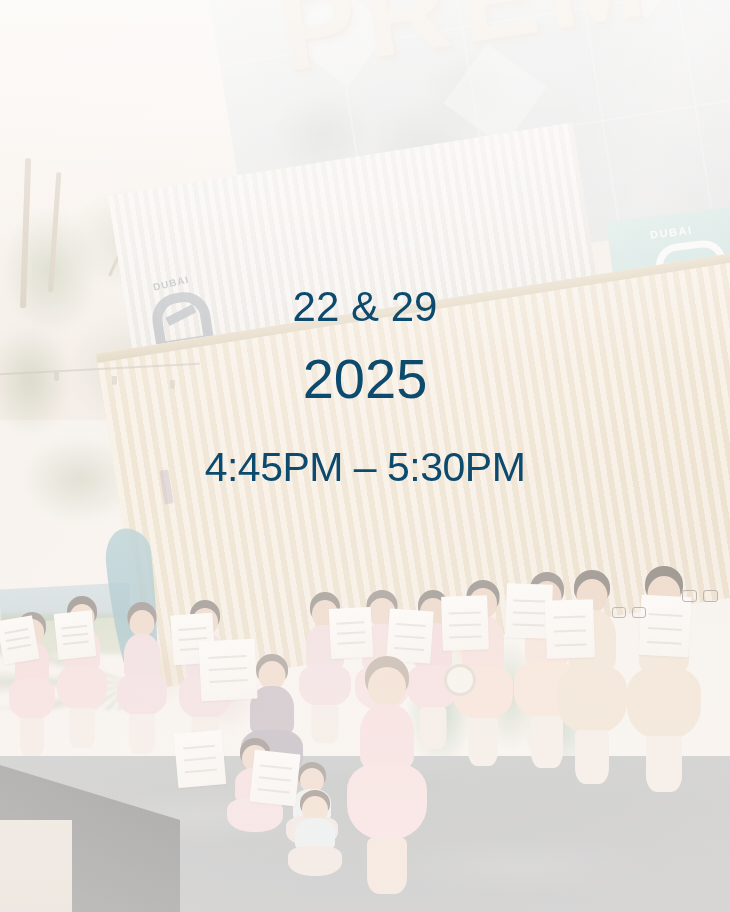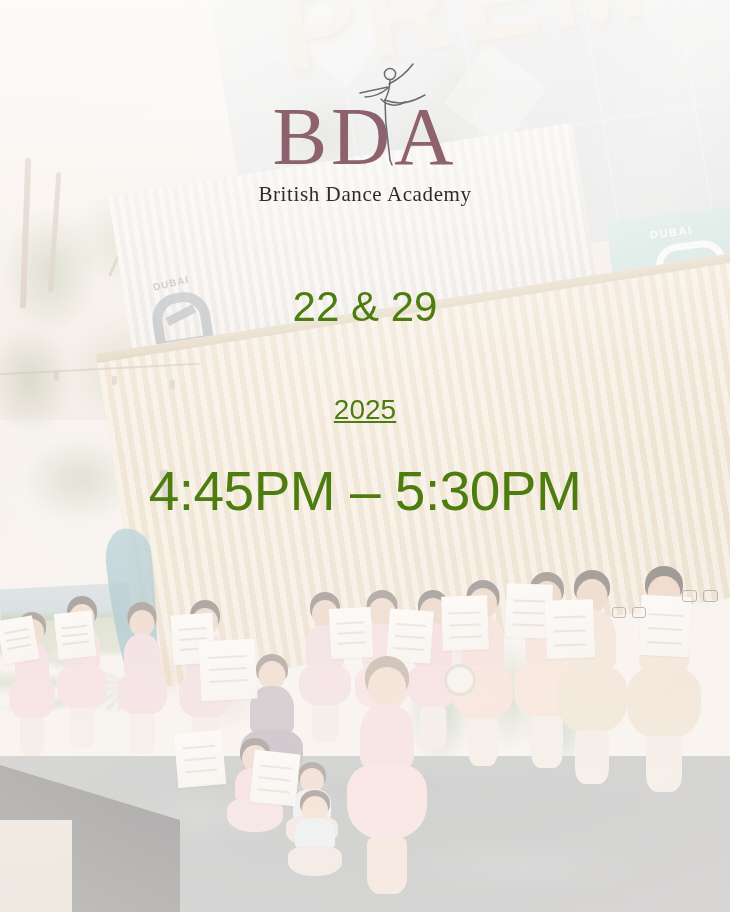--- a/index.html
+++ b/index.html
@@ -338,27 +338,27 @@
     margin-top:4px;
     font-family:"Liberation Serif", serif;
     font-size:21px; letter-spacing:.6px;
     color:#2f2a2c;
   }
 
   .info{ position:absolute; left:0; right:0; top:286px; text-align:center; }
   .line{
     font-family:"Liberation Sans", sans-serif;
     font-weight:400;
-    color:#4d7c0f;
+    color:#0c4a6e;
     letter-spacing:0px;
   }
   .l-dates{ font-size:42px; line-height:1; }
   .l-month{ font-size:45px; line-height:1; margin-top:48px; letter-spacing:1px; }
-  .l-year { font-size:28px; line-height:1; margin-top:68px;text-decoration:underline; }
-  .l-time { font-size:55px; line-height:1; margin-top:40px; letter-spacing:-.5px; }
+  .l-year { font-size:56px; line-height:1; margin-top:23px; }
+  .l-time { font-size:41px; line-height:1; margin-top:40px; letter-spacing:-.5px; }
 </style>
 </head>
 <body>
 
 <div class="poster">
 
   <div class="photo">
 
     <div class="sky"></div>
 
@@ -630,50 +630,20 @@
       </div>
     </div>
 
     <div class="wash"></div>
     <div class="wash2"></div>
     <div class="bloom"></div>
   </div>
 
   <div class="overlay">
 
-    <div class="logo">
-      <div class="logo-letters">
-        <span>BDA</span>
-        <svg class="ballerina" viewBox="0 0 72 104">
-          <g fill="none" stroke="#6d6a70" stroke-width="1.5" stroke-linecap="round" stroke-linejoin="round">
-
-            <circle cx="33" cy="12" r="5.6"></circle>
-
-            <path d="M33 18 C33 26, 31 32, 28 38"></path>
-
-            <path d="M32 22 C40 18, 50 10, 56 2"></path>
-
-            <path d="M31 25 C22 27, 12 29, 3 31"></path>
-
-            <path d="M31 26 C24 32, 16 35, 8 35"></path>
-
-            <path d="M28 38 C28 52, 29 66, 31 80 L33 98"></path>
-
-            <path d="M28 38 C38 42, 50 42, 62 36"></path>
-
-            <path d="M62 36 L68 33"></path>
-
-            <path d="M33 98 L35 103"></path>
-
-            <path d="M24 37 C30 44, 40 45, 48 40"></path>
-          </g>
-        </svg>
-      </div>
-      <div class="logo-sub">British Dance Academy</div>
-    </div>
 
     <div class="info">
       <div class="line l-dates">22 &amp; 29</div>
       <div class="line l-year">2025</div>
       <div class="line l-time">4:45PM – 5:30PM</div>
     </div>
   </div>
 
 </div>
 

